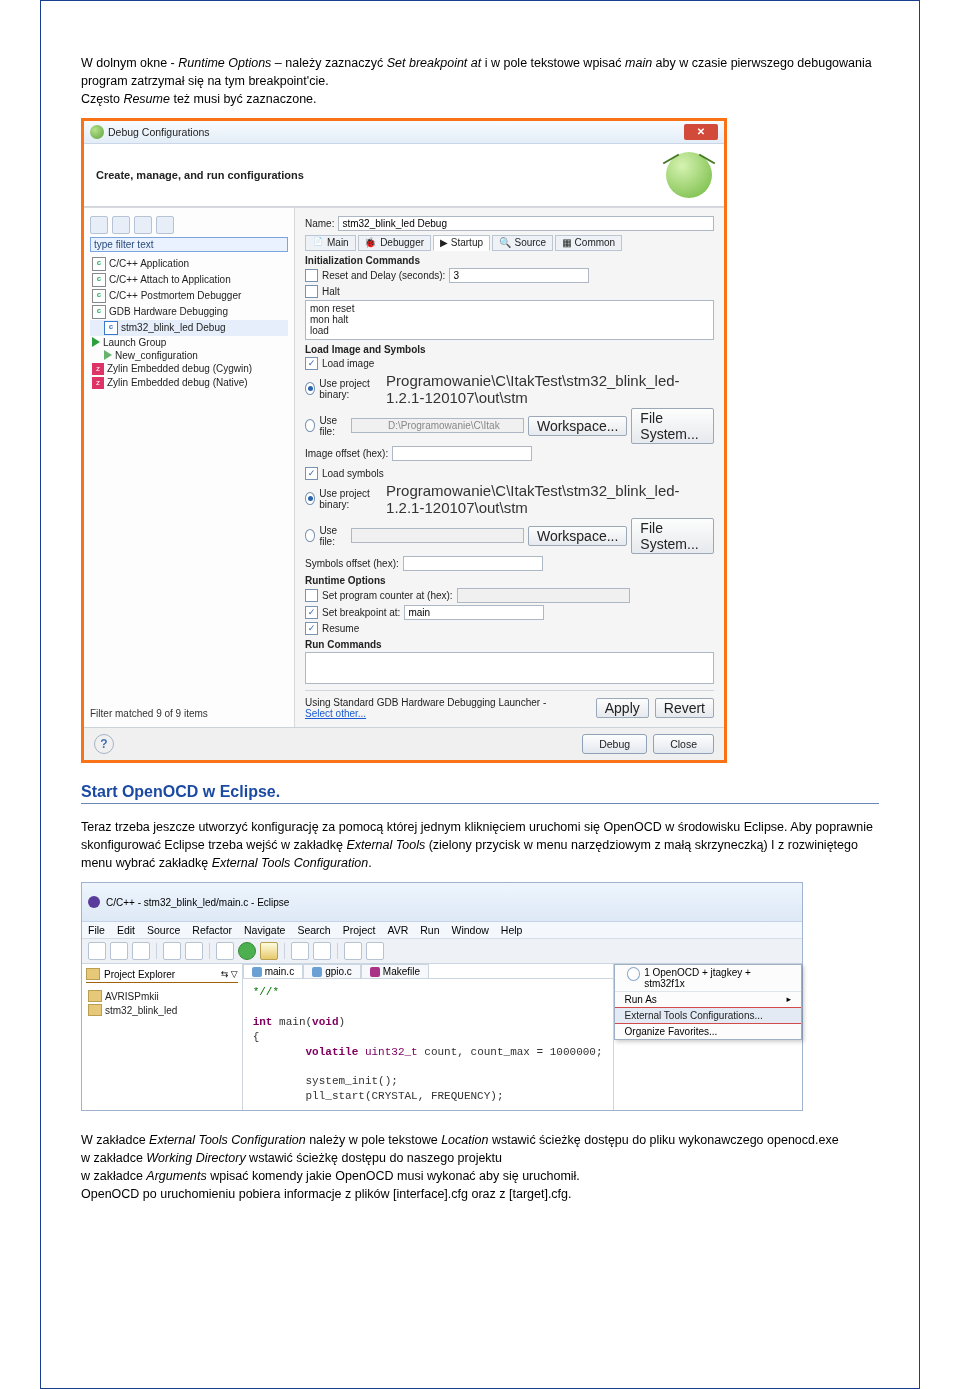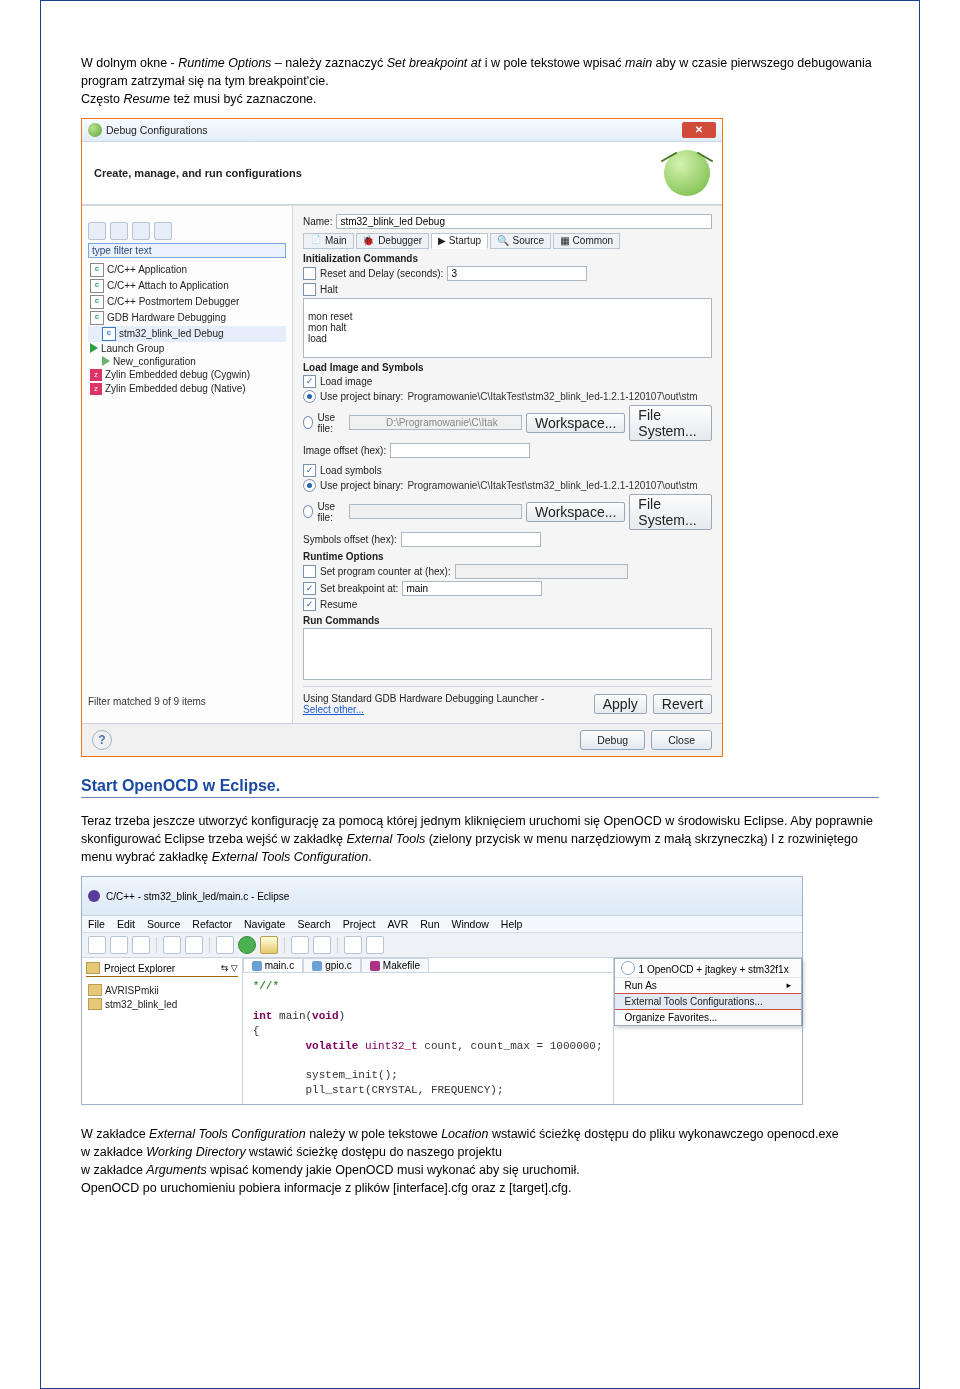--- a/index.html
+++ b/index.html
@@ -32,21 +32,21 @@
     margin-bottom: 2px;
   }
   .hr {
     border: none;
     border-top: 1px solid #6a87b7;
     margin: 0 0 14px 0;
   }
   
   .dialog {
     width: 640px;
-    border: 1px solid #f97316;
+    border: 3px solid #f97316;
     background: #eef2f7;
     font-family: "Segoe UI", Tahoma, sans-serif;
     font-size: 10.5px;
     color: #222;
     margin: 10px 0 20px 0;
   }
   .titlebar {
     display: flex;
     align-items: center;
     justify-content: space-between;
@@ -88,21 +88,21 @@
   .big-bug::after { right:-4px; transform:rotate(30deg);}
   .dialog-body {
     display:flex;
     background:#f5f5f5;
     border-top:1px solid #d9d9d9;
   }
   .left-pane {
     width: 198px;
     border-right:1px solid #d9d9d9;
     background:#fdfdfd;
-    padding: 16px 6px;
+    padding: 8px 6px;
     display:flex; flex-direction:column;
   }
   .lp-toolbar {
     display:flex; gap:4px; margin-bottom:3px;
   }
   .tb-btn {
     width:16px; height:16px;
     background:#e8eef7;
     border:1px solid #b6c3d4;
     border-radius:2px;
@@ -161,29 +161,29 @@
     display:inline-flex; align-items:center; justify-content:center;
     font-size:9px; color:#2a65b1;
   }
   .radio {
     width:11px; height:11px; border:1px solid #7892b1; border-radius:50%; background:#fff;
     display:inline-flex; align-items:center; justify-content:center;
   }
   .radio.sel::after { content:""; width:5px; height:5px; background:#2a65b1; border-radius:50%; }
   .cmd-box {
     border:1px solid #aeb8c4; background:#fff;
-    height:34px; padding:12px 4px; font-size:10px; line-height:1.1;
+    height:34px; padding:2px 4px; font-size:10px; line-height:1.1;
     white-space:pre-line;
     margin-bottom:4px;
   }
   .btn-small {
     border:1px solid #9aa8b8; background:linear-gradient(#fdfdfd,#e6e9ed);
     padding:1px 8px; font-size:14px; border-radius:2px;
   }
-  .binpath { font-size:10px; color:#333; }
+  .binpath { font-size:15px; color:#333; }
   .dialog-footer {
     background:#f0f0f0;
     border-top:1px solid #ccd2da;
     padding:6px 10px;
     display:flex; justify-content:space-between; align-items:center;
   }
   .help-icon {
     width:18px; height:18px; border:1px solid #a5b3c3; border-radius:50%;
     color:#4671b3; font-weight:bold; display:flex; align-items:center; justify-content:center;
     font-size:12px;
@@ -264,22 +264,22 @@
   .cmt { color:#007a00;}
   .ecl-right {
     width:205px; background:#fff; border-left:1px solid #ccd6e1;
   }
   .menu-pop {
     border:1px solid #9eb0c6; background:#fcfcfc;
     font-size:10px;
     box-shadow: 2px 2px 4px rgba(0,0,0,0.2);
   }
   .menu-hdr {
-    display:flex; align-items:flex-end; gap:4px;
-    padding:2px 6px; border-bottom:1px solid #e0e5eb;
+    display:flex; align-items:flex-start; gap:4px;
+    padding:2px 12px; border-bottom:1px solid #e0e5eb;
   }
   .menu-item { padding:2px 10px; }
   .menu-item.hl { background:#e3eaf3; border:1px solid #d24a4a; border-left:none; border-right:none; color:#222;}
   .arrow-r { margin-left:auto; font-size:9px;}
   .qicon { width:12px; height:12px; border:1px solid #8aa7cc; border-radius:50%; display:inline-block; background:#fff;}
 </style>
 </head>
 <body>
 
 <div class="page">

